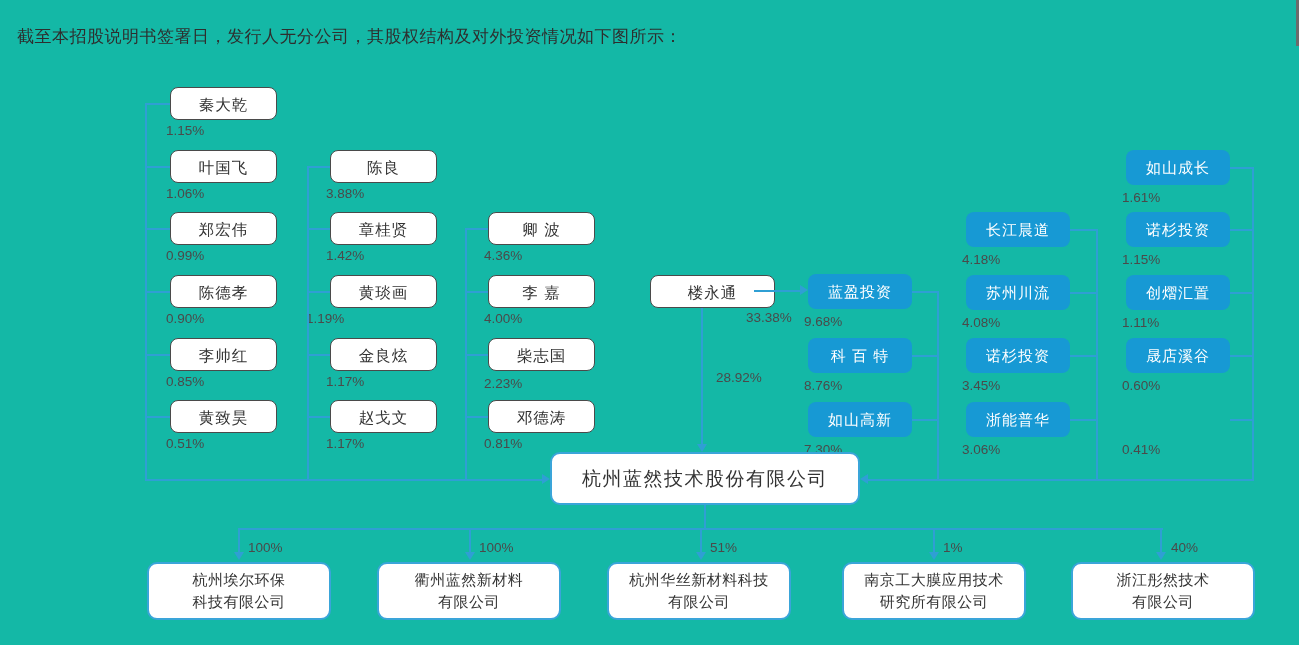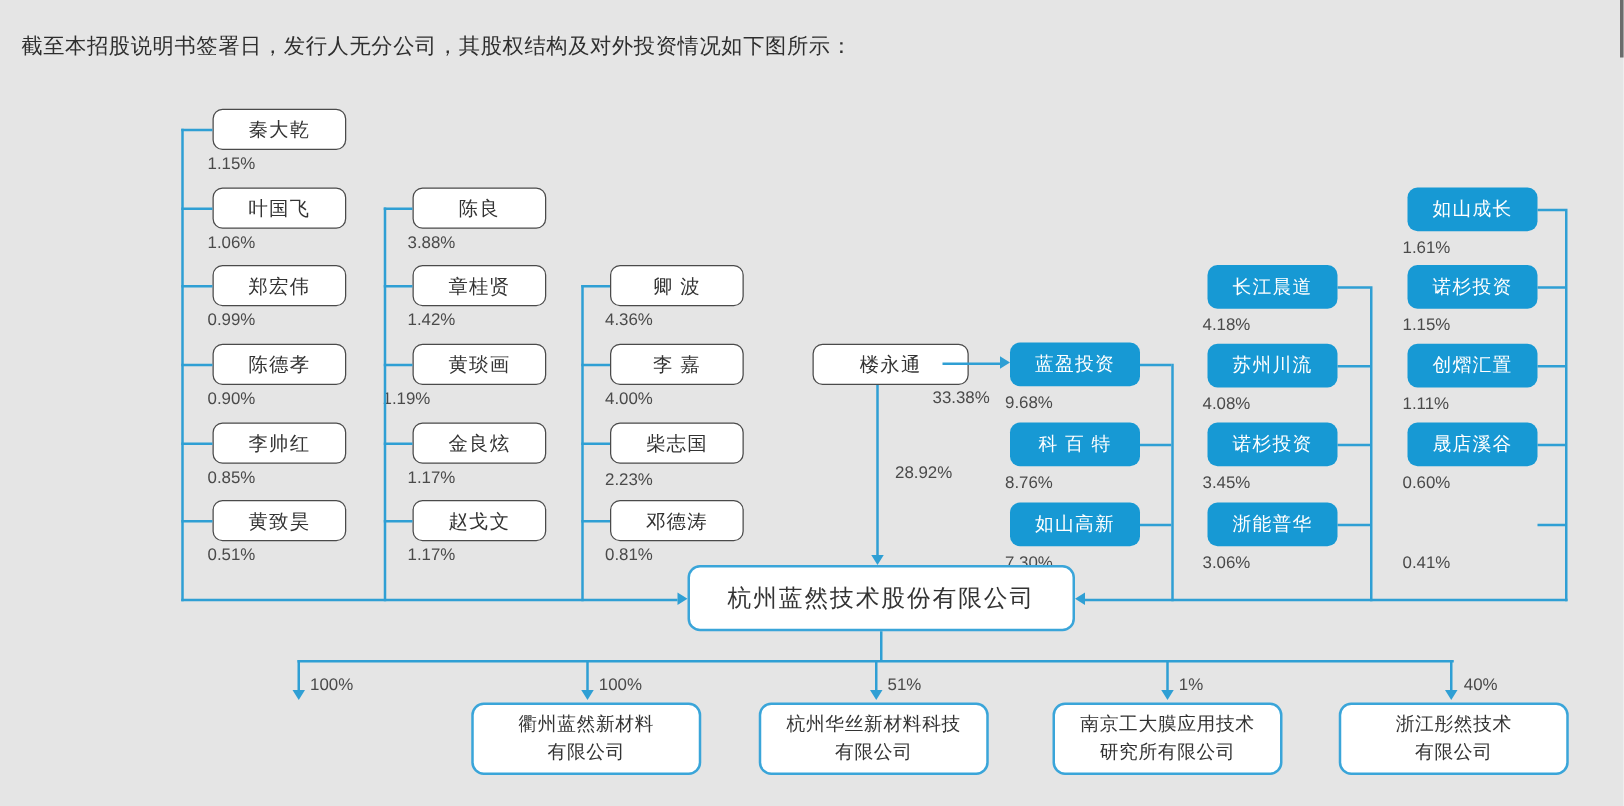--- a/index.html
+++ b/index.html
@@ -1,17 +1,17 @@
 <!DOCTYPE html>
 <html><head>
 <meta charset="utf-8">
 <style>
   html,body{margin:0;padding:0;background:#fbfbfb;width:1299px;height:645px;overflow:hidden;
     font-family:"Liberation Sans","DejaVu Sans",sans-serif;}
-  #canvas{position:relative;width:1299px;height:645px;background:#e5e5e5;}
+  #canvas{position:relative;width:1299px;height:645px;background:#14b8a6;}
   .intro{position:absolute;left:17px;top:25px;font-size:17px;color:#2e2e2e;letter-spacing:0.5px;}
   
   .pbox{position:absolute;width:107px;height:33px;line-height:33px;text-align:center;
     background:#fff;border:1.5px solid #4a4a4a;border-radius:8px;font-size:15.5px;color:#333;
     box-sizing:border-box;letter-spacing:1px;}
   
   .bbox{position:absolute;width:104px;height:35px;line-height:35px;text-align:center;
     background:#1799d4;border-radius:8px;font-size:15px;color:#fff;box-sizing:border-box;letter-spacing:1px;}
   
   .pct{position:absolute;font-size:13.5px;color:#4a4a4a;}
@@ -98,20 +98,24 @@
   <div class="pct pct-r" style="left:1122px;top:252px">1.15%</div>
   <div class="bbox" style="left:1126px;top:275px">创熠汇置</div>
   <div class="pct pct-r" style="left:1122px;top:315px">1.11%</div>
   <div class="bbox" style="left:1126px;top:338px">晟店溪谷</div>
   <div class="pct pct-r" style="left:1122px;top:378px">0.60%</div>
   <div class="pct pct-r" style="left:1122px;top:442px">0.41%</div>
 
   <div class="company">杭州蓝然技术股份有限公司</div>
 
   <div class="pct" style="left:248px;top:540px">100%</div>
+  <div class="sbox" style="left:147px;top:562px">
+    <span>杭州埃尔环保</span>
+    <span>科技有限公司</span>
+  </div>
   <div class="pct" style="left:479px;top:540px">100%</div>
   <div class="sbox" style="left:377px;top:562px">
     <span>衢州蓝然新材料</span>
     <span>有限公司</span>
   </div>
   <div class="pct" style="left:710px;top:540px">51%</div>
   <div class="sbox" style="left:607px;top:562px">
     <span>杭州华丝新材料科技</span>
     <span>有限公司</span>
   </div>

